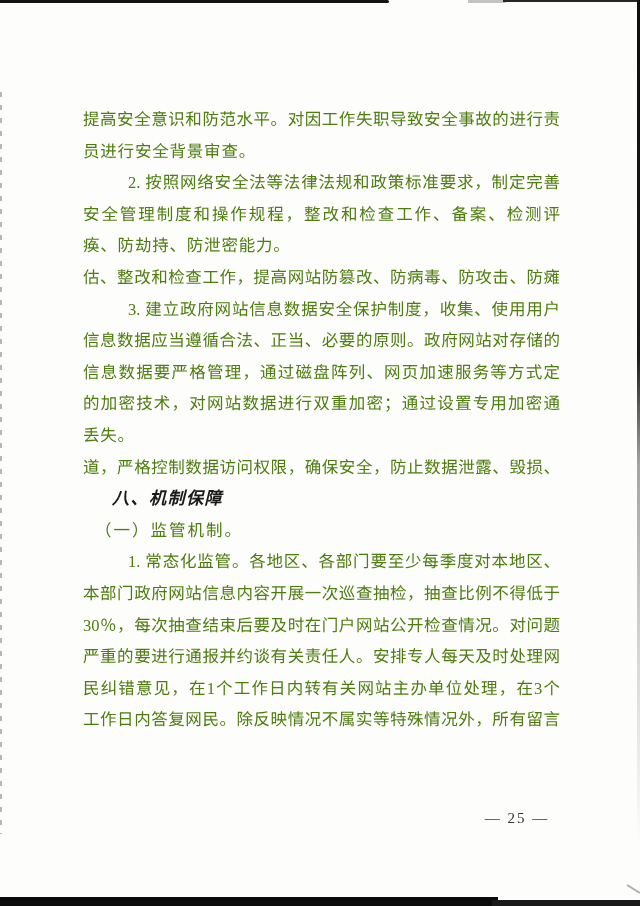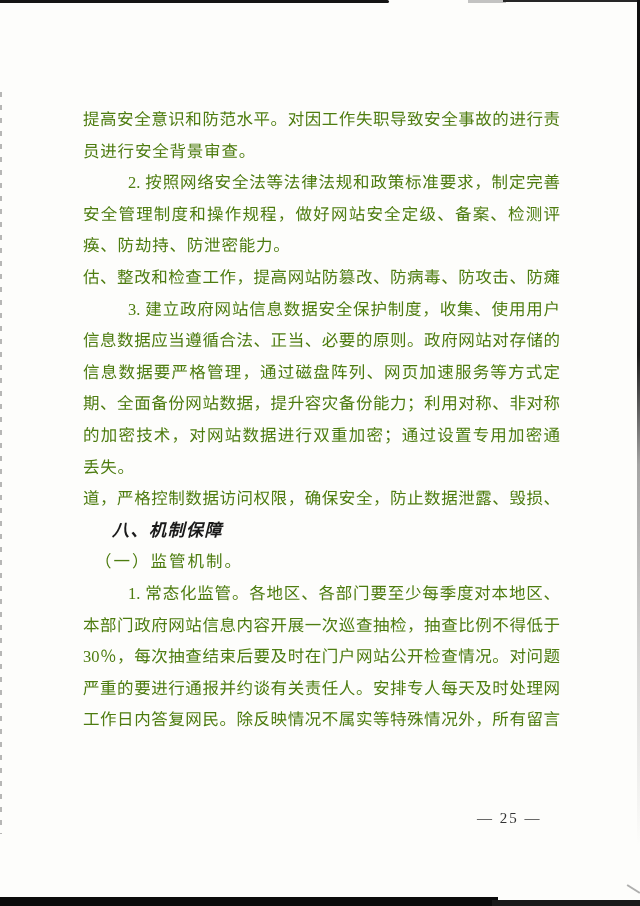--- a/index.html
+++ b/index.html
@@ -58,21 +58,21 @@
   .page-number {
     position: absolute;
     top: 806px;
     left: 477px;
     width: 80px;
     height: 24px;
     line-height: 24px;
     font-size: 15px;
     letter-spacing: 2px;
     color: #333;
-    text-align: left;
+    text-align: center;
   }
   
   .edge { position: absolute; pointer-events: none; }
   .edge-top-left   { left: 0; top: 0; width: 389px; height: 3px; background: #141414; border-radius: 0 2px 2px 0; }
   .edge-top-smudge { left: 468px; top: 0; width: 38px; height: 3px; background: #8a8a8a; opacity: .5; }
   .edge-top-right  { left: 503px; top: 0; width: 137px; height: 2px; background: #262626; }
   .edge-right {
     right: 0; top: 0; width: 3px; height: 845px;
     background: linear-gradient(to bottom,
       #0e0e0e 0%, #1a1a1a 42%,
@@ -107,43 +107,43 @@
   <div class="edge edge-bottom-right"></div>
   <div class="edge edge-corner-scratch"></div>
 
   <div class="doc-body">
       <div class="block body">
         <div class="line fill">提高安全意识和防范水平。对因工作失职导致安全事故的进行责</div>
         <div class="line">员进行安全背景审查。</div>
       </div>
       <div class="block body">
         <div class="line fill indent">2. 按照网络安全法等法律法规和政策标准要求，制定完善</div>
-        <div class="line fill">安全管理制度和操作规程，做好网站安全定级、备案、检测评</div>
+        <div class="line fill">安全管理制度和操作规程，整改和检查工作、备案、检测评</div>
         <div class="line">痪、防劫持、防泄密能力。</div>
         <div class="line fill">估、整改和检查工作，提高网站防篡改、防病毒、防攻击、防瘫</div>
       </div>
       <div class="block body">
         <div class="line fill indent">3. 建立政府网站信息数据安全保护制度，收集、使用用户</div>
         <div class="line fill">信息数据应当遵循合法、正当、必要的原则。政府网站对存储的</div>
         <div class="line fill">信息数据要严格管理，通过磁盘阵列、网页加速服务等方式定</div>
-        <div class="line fill">期、全面备份网站数据，提升容灾备份能力；利用对称、非对称</div>
         <div class="line fill">的加密技术，对网站数据进行双重加密；通过设置专用加密通</div>
         <div class="line">丢失。</div>
         <div class="line fill">道，严格控制数据访问权限，确保安全，防止数据泄露、毁损、</div>
       </div>
       <div class="block heading">
         <div class="line">八、机制保障</div>
       </div>
       <div class="block subheading">
         <div class="line">（一）监管机制。</div>
       </div>
       <div class="block body">
         <div class="line fill indent">1. 常态化监管。各地区、各部门要至少每季度对本地区、</div>
         <div class="line fill">本部门政府网站信息内容开展一次巡查抽检，抽查比例不得低于</div>
         <div class="line fill">30％，每次抽查结束后要及时在门户网站公开检查情况。对问题</div>
         <div class="line fill">严重的要进行通报并约谈有关责任人。安排专人每天及时处理网</div>
+        <div class="line fill">民纠错意见，在1个工作日内转有关网站主办单位处理，在3个</div>
         <div class="line fill">工作日内答复网民。除反映情况不属实等特殊情况外，所有留言</div>
       </div>
     </div>
 
   <div class="page-number">— 25 —</div>
 
 </div>
 
 </body></html>

